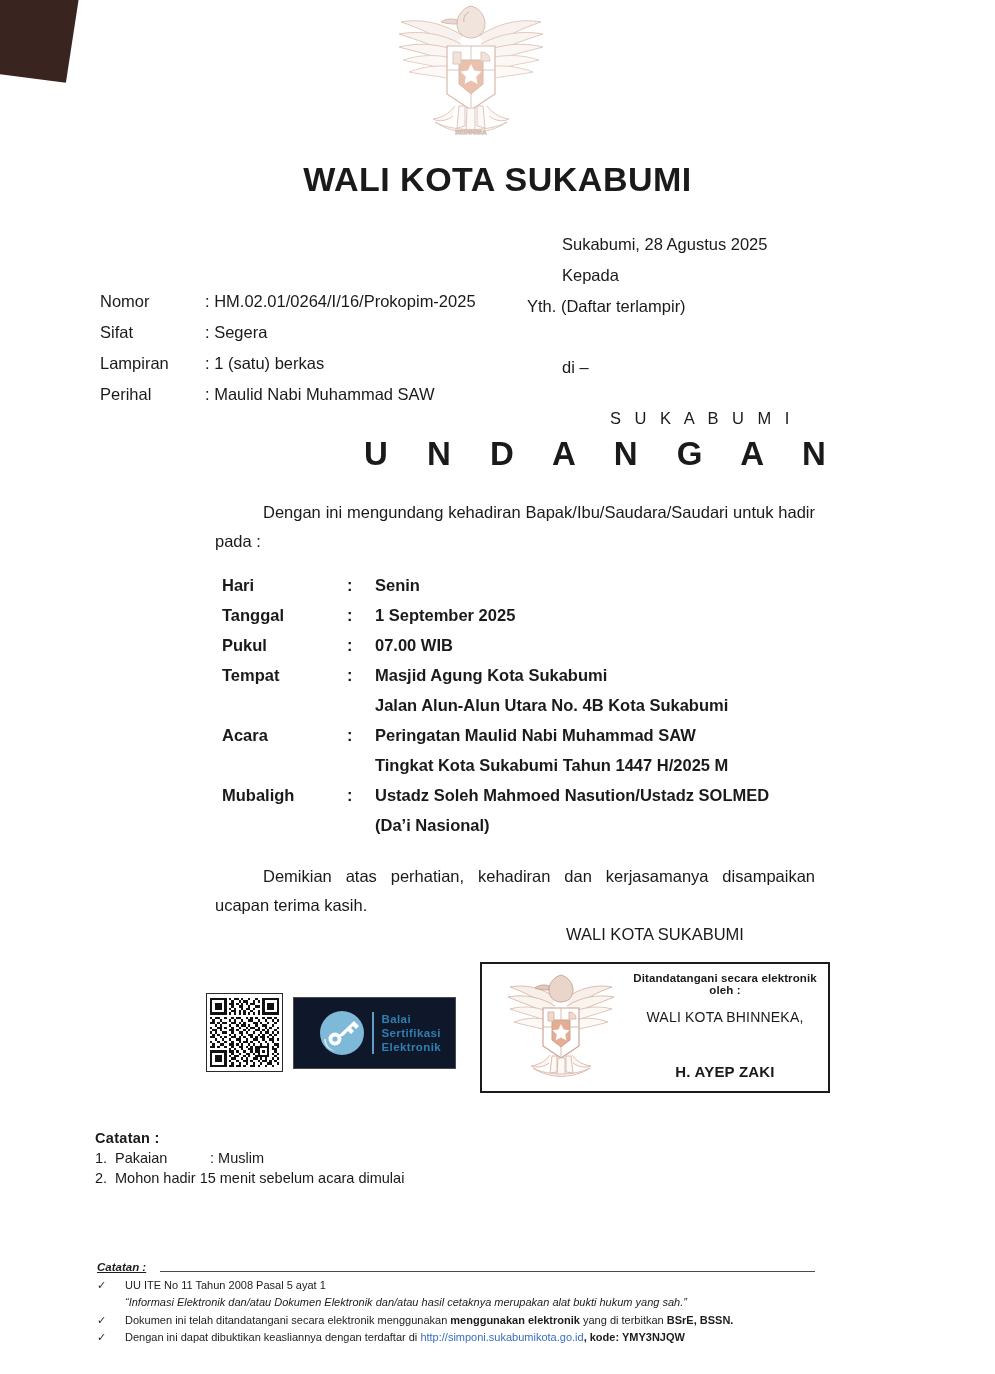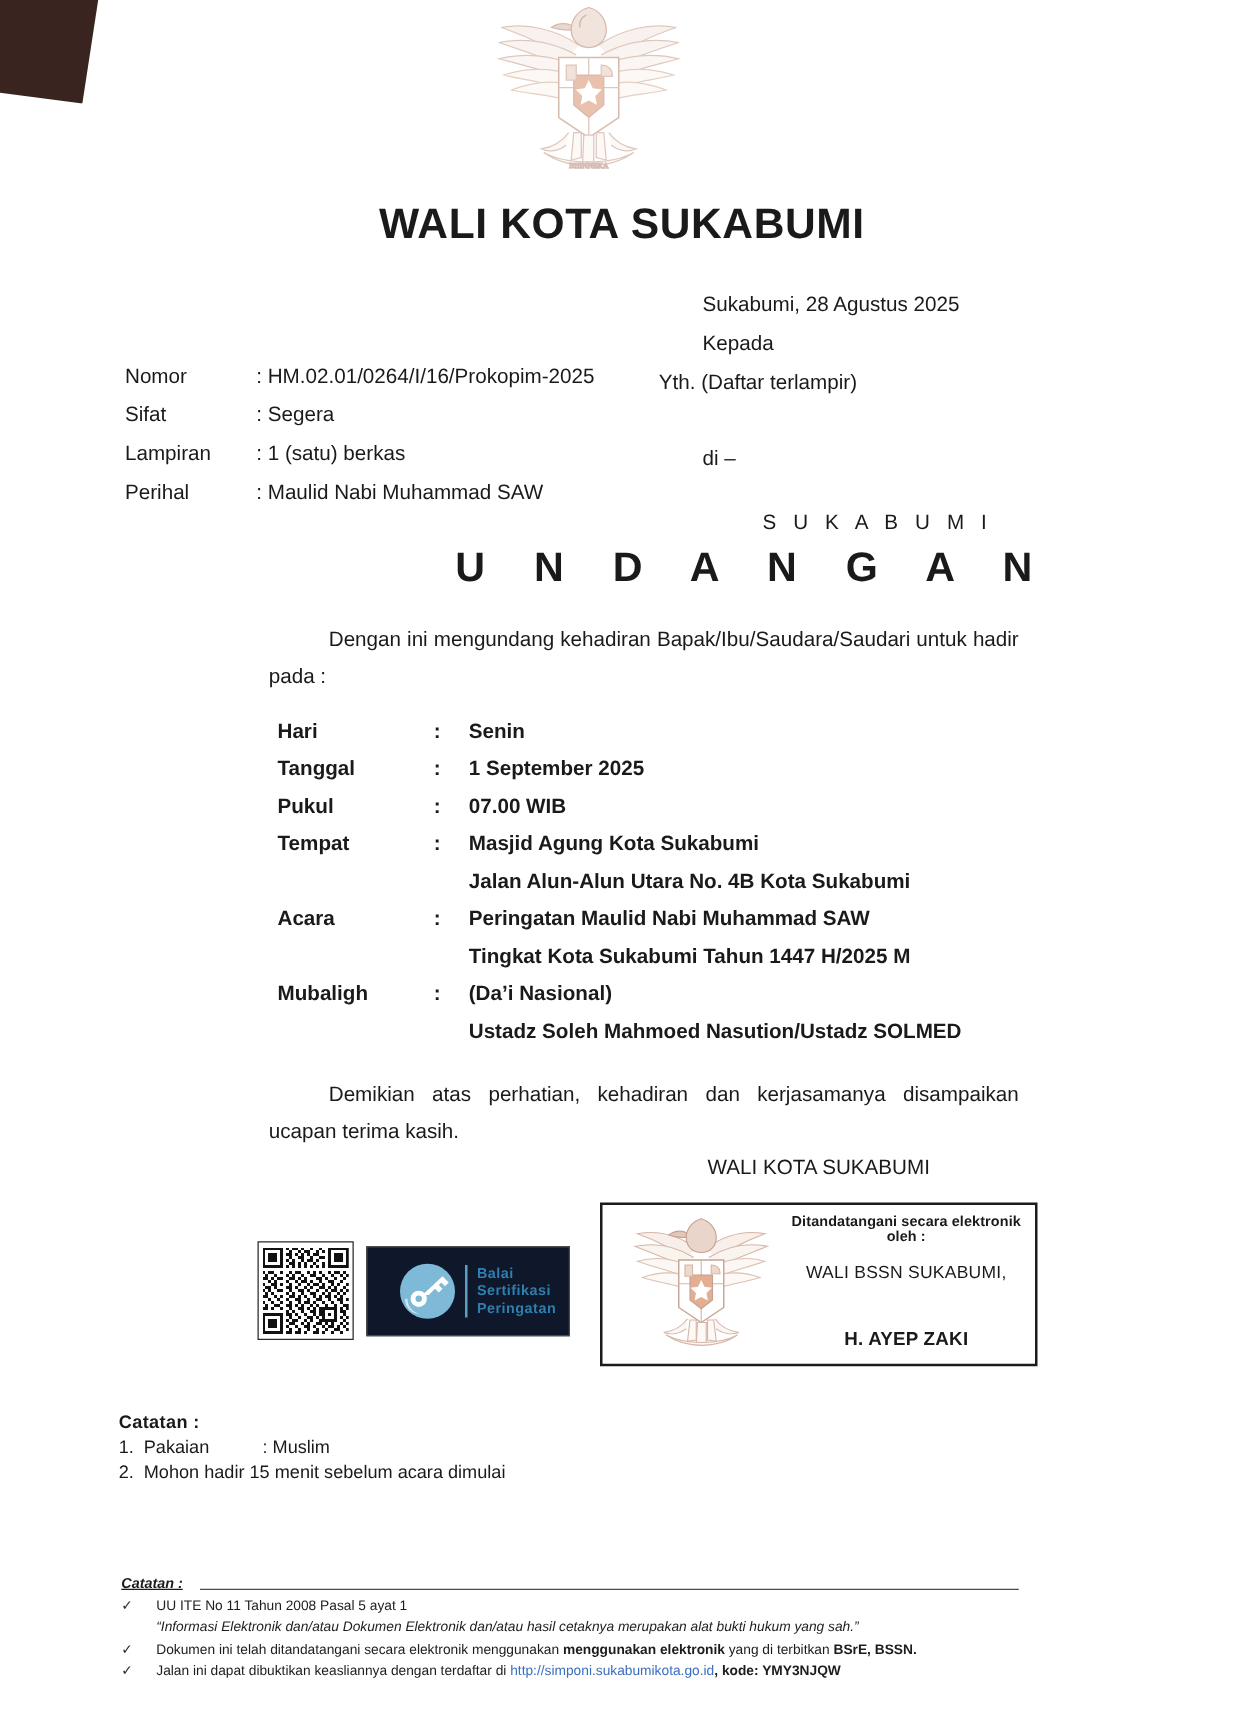--- a/index.html
+++ b/index.html
@@ -357,22 +357,22 @@
     <span class="det-colon">:</span>
     <span class="det-value">
       <span class="sub">Peringatan Maulid Nabi Muhammad SAW</span>
       <span class="sub">Tingkat Kota Sukabumi Tahun 1447 H/2025 M</span>
     </span>
   </div>
   <div class="det-row">
     <span class="det-label">Mubaligh</span>
     <span class="det-colon">:</span>
     <span class="det-value">
+      <span class="sub">Ustadz Soleh Mahmoed Nasution/Ustadz SOLMED</span>
       <span class="sub">(Da’i Nasional)</span>
-      <span class="sub">Ustadz Soleh Mahmoed Nasution/Ustadz SOLMED</span>
     </span>
   </div>
 </div>
 
 <div class="para-close">Demikian atas perhatian, kehadiran dan kerjasamanya disampaikan ucapan terima kasih.</div>
 
 <div class="sign-title">WALI KOTA SUKABUMI</div>
 <div class="sign-box">
   <div class="emblem-sig">
     <svg viewBox="0 0 118 112" xmlns="http://www.w3.org/2000/svg">
@@ -404,21 +404,21 @@
           <path d="M50 84 L48 101 L55 100 L55 84 Z"></path>
           <path d="M56 86 L55 104 L63 104 L63 86 Z"></path>
           <path d="M64 84 L64 100 L71 101 L69 84 Z"></path>
         </g>
         <path d="M31 96 C47 107 72 107 88 96 C73 104 46 104 31 96 Z" fill="#fbf3ef" stroke="#c79b86"></path>
       </g>
     </svg>
   </div>
   <div class="sign-box-inner">
     <div class="sig-line1">Ditandatangani secara elektronik oleh :</div>
-    <div class="sig-line2">WALI BSSN SUKABUMI,</div>
+    <div class="sig-line2">WALI KOTA BHINNEKA,</div>
     <div class="sig-name">H. AYEP ZAKI</div>
   </div>
 </div>
 
 <div class="qr-box">
   <svg viewBox="0 0 29 29" shape-rendering="crispEdges" xmlns="http://www.w3.org/2000/svg">
     <rect width="29" height="29" fill="#fff"></rect>
     <g fill="#111">
 
       <path d="M0 0h7v7H0z"></path>
@@ -478,21 +478,21 @@
         <path d="M20 27 L36 12 L41 17 L38 20 L35 17 L33 19 L36 22 L33 25 L30 22 L25 27 Z"></path>
       </g>
       <circle cx="17" cy="30" r="2.6" fill="#7fb9d8"></circle>
       <path d="M8 30 C8 36 12 41 18 42 C11 42 6 37 6 30 Z" fill="#cfe6f3"></path>
     </svg>
   </div>
   <div class="bsre-div"></div>
   <div class="bsre-text">
     <div>Balai</div>
     <div>Sertifikasi</div>
-    <div>Peringatan</div>
+    <div>Elektronik</div>
   </div>
 </div>
 
 <div class="notes">
   <div class="notes-title">Catatan :</div>
   <div class="note-row">
     <span class="note-num">1.</span>
     <span class="note-key">Pakaian</span>
     <span class="note-val">: Muslim</span>
   </div>
@@ -512,15 +512,15 @@
   </div>
   <div class="legal-quote">“Informasi Elektronik dan/atau Dokumen Elektronik dan/atau hasil cetaknya merupakan alat bukti hukum yang sah.”</div>
 
   <div class="legal-row">
     <span class="legal-check">✓</span>
     <span class="legal-text"><span>Dokumen ini telah ditandatangani secara elektronik menggunakan </span><b class="tight">menggunakan elektronik</b><span> yang di terbitkan </span><b class="tight">BSrE, BSSN.</b></span>
   </div>
 
   <div class="legal-row">
     <span class="legal-check">✓</span>
-    <span class="legal-text"><span>Jalan ini dapat dibuktikan keasliannya dengan terdaftar di </span><span class="legal-link">http://simponi.sukabumikota.go.id</span><b class="tight">, kode: </b><b class="tight">YMY3NJQW</b></span>
+    <span class="legal-text"><span>Dengan ini dapat dibuktikan keasliannya dengan terdaftar di </span><span class="legal-link">http://simponi.sukabumikota.go.id</span><b class="tight">, kode: </b><b class="tight">YMY3NJQW</b></span>
   </div>
 </div>
 
 </body></html>

